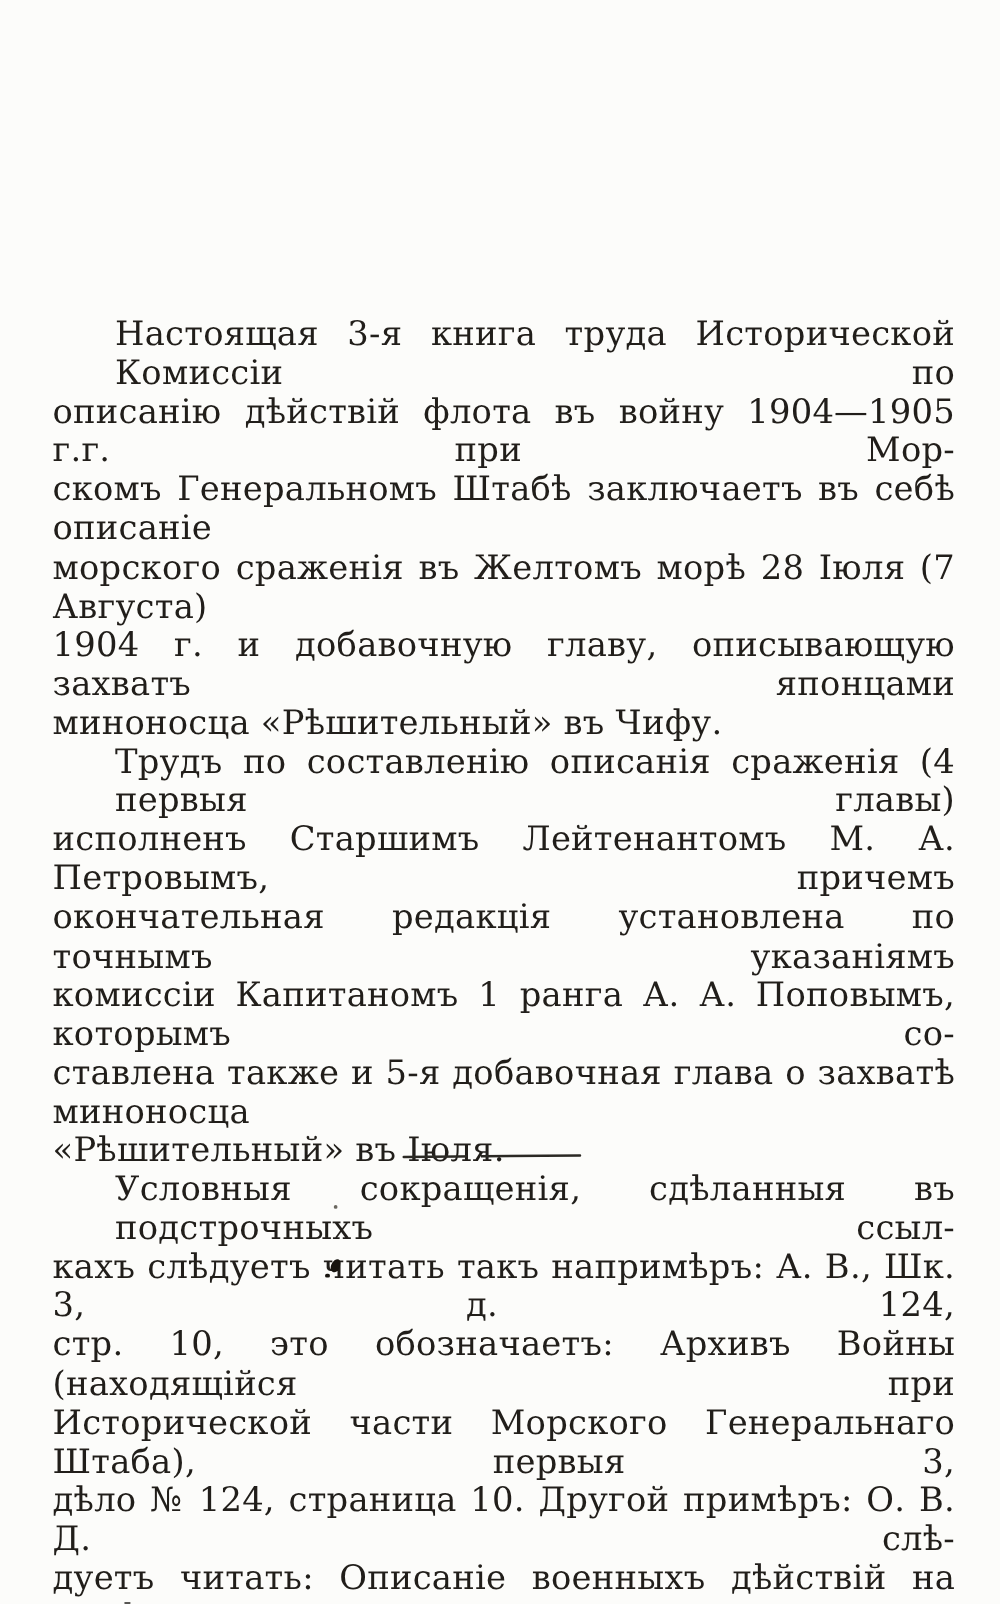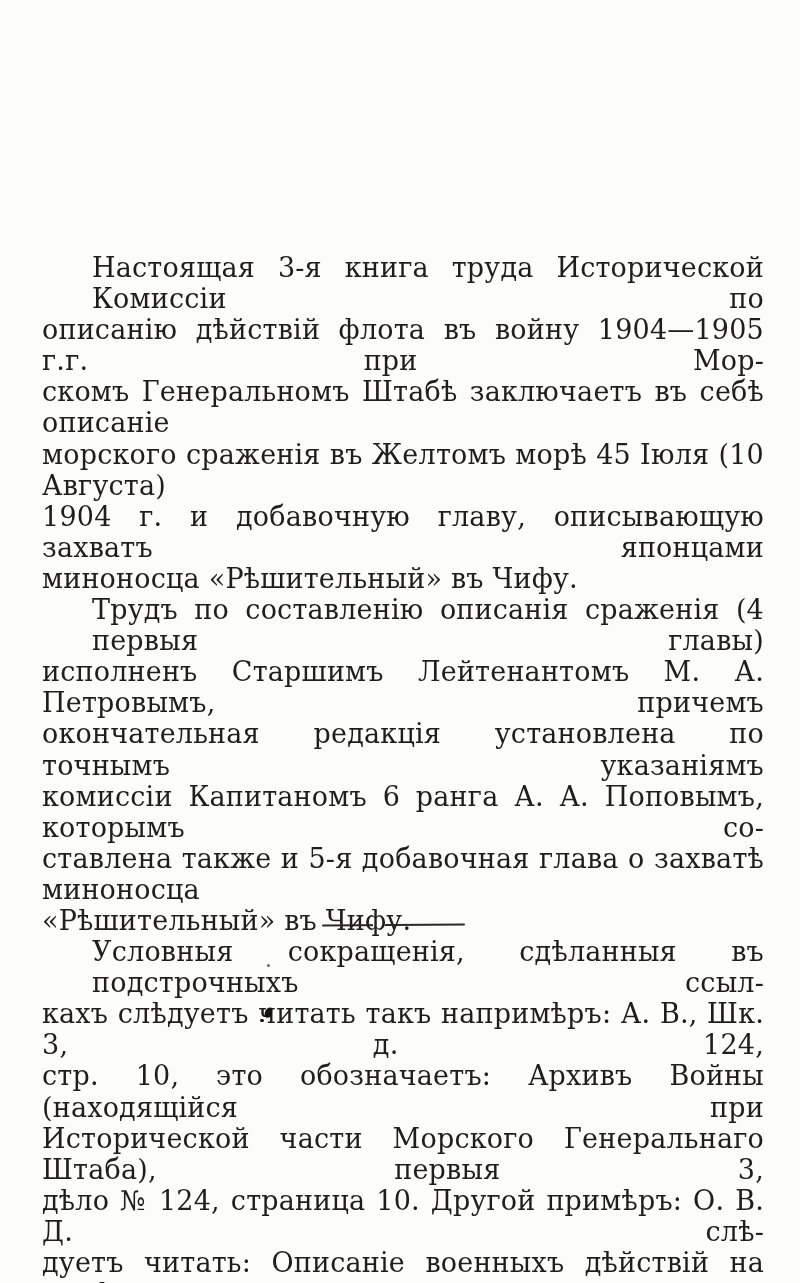--- a/index.html
+++ b/index.html
@@ -93,32 +93,32 @@
 <body>
 
 <div class="page">
 
   <div class="text-block">
 
     <div class="para">
       <div class="line first">Настоящая 3-я книга труда Исторической Комиссіи по</div>
       <div class="line">описанію дѣйствій флота въ войну 1904—1905 г.г. при Мор-</div>
       <div class="line">скомъ Генеральномъ Штабѣ заключаетъ въ себѣ описаніе</div>
-      <div class="line">морского сраженія въ Желтомъ морѣ 45 Іюля (10 Августа)</div>
+      <div class="line">морского сраженія въ Желтомъ морѣ 28 Іюля (7 Августа)</div>
       <div class="line">1904 г. и добавочную главу, описывающую захватъ японцами</div>
       <div class="line last">миноносца «Рѣшительный» въ Чифу.</div>
     </div>
 
     <div class="para">
       <div class="line first">Трудъ по составленію описанія сраженія (4 первыя главы)</div>
       <div class="line">исполненъ Старшимъ Лейтенантомъ М. А. Петровымъ, причемъ</div>
       <div class="line">окончательная редакція установлена по точнымъ указаніямъ</div>
-      <div class="line">комиссіи Капитаномъ 6 ранга А. А. Поповымъ, которымъ со-</div>
+      <div class="line">комиссіи Капитаномъ 1 ранга А. А. Поповымъ, которымъ со-</div>
       <div class="line">ставлена также и 5-я добавочная глава о захватѣ миноносца</div>
-      <div class="line last">«Рѣшительный» въ Чифу.</div>
+      <div class="line last">«Рѣшительный» въ Іюля.</div>
     </div>
 
     <div class="para">
       <div class="line first">Условныя сокращенія, сдѣланныя въ подстрочныхъ ссыл-</div>
       <div class="line">кахъ слѣдуетъ читать такъ напримѣръ: А. В., Шк. 3, д. 124,</div>
       <div class="line">стр. 10, это обозначаетъ: Архивъ Войны (находящійся при</div>
       <div class="line">Исторической части Морского Генеральнаго Штаба), первыя 3,</div>
       <div class="line">дѣло № 124, страница 10. Другой примѣръ: О. В. Д. слѣ-</div>
       <div class="line">дуетъ читать: Описаніе военныхъ дѣйствій на морѣ въ</div>
       <div class="line last">48—38 г.г. Мейдзи.</div>

